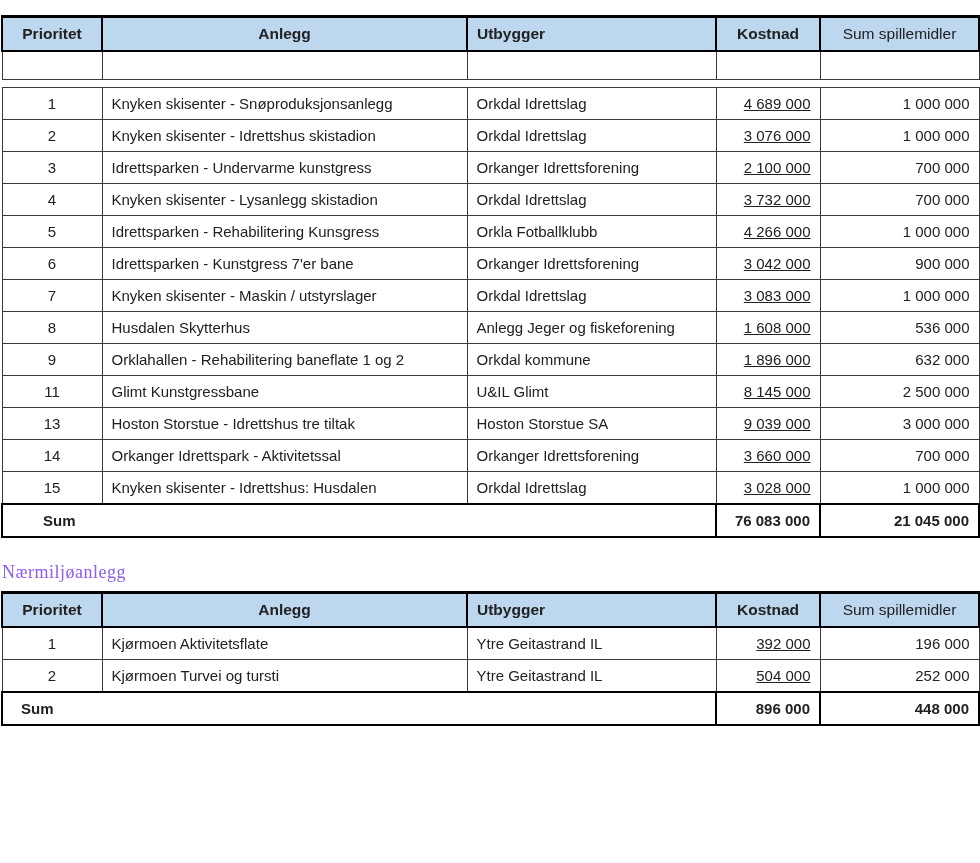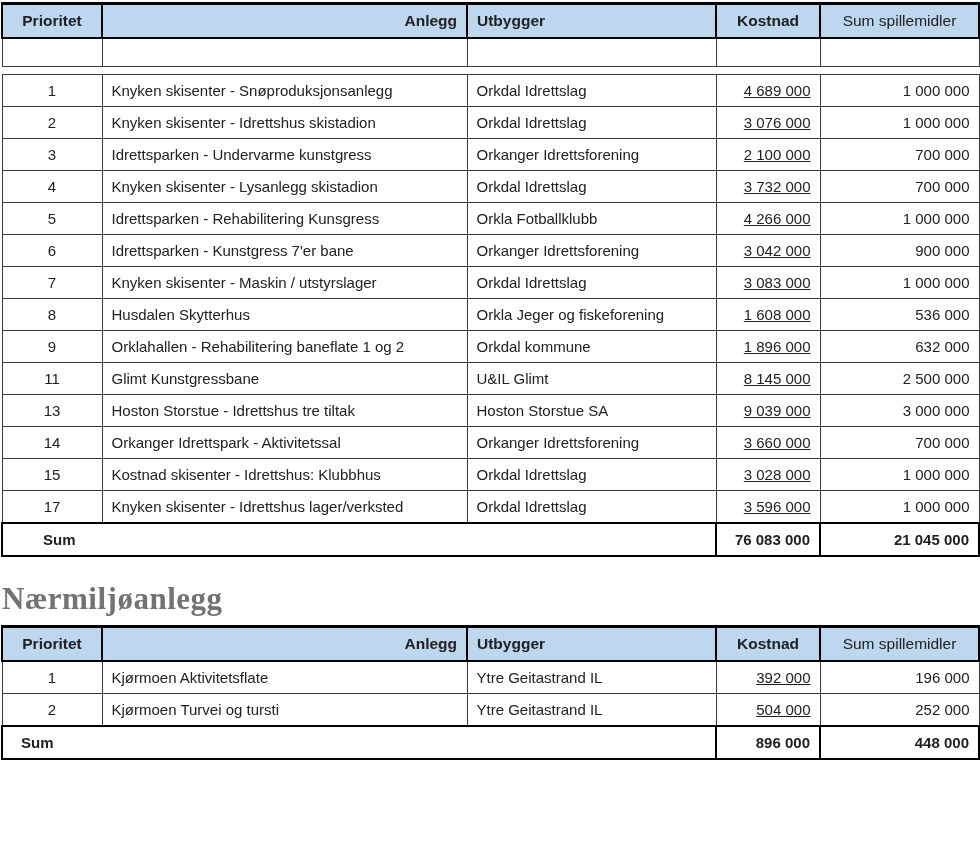--- a/index.html
+++ b/index.html
@@ -7,21 +7,21 @@
     padding: 0;
     background: #ffffff;
   }
   body {
     width: 980px;
     font-family: "Liberation Sans", sans-serif;
     color: #212121;
   }
   .doc {
     width: 864px;
-    padding-top: 2px;
+    padding-top: 15px;
     box-sizing: border-box;
   }
   table.xtable {
     border-collapse: collapse;
     table-layout: fixed;
     width: 977px;
     margin-left: 1px;
     font-size: 15px;
     color: #212121;
     border: 1px solid #000;
@@ -38,21 +38,21 @@
     border-top: 3px solid #000;
     font-weight: 700;
     font-size: 15.5px;
     height: 30px;
     padding: 1px 9px;
     box-sizing: content-box;
     white-space: nowrap;
     overflow: hidden;
   }
   th:nth-child(1) { text-align: center; }
-  th:nth-child(2) { text-align: right; }
+  th:nth-child(2) { text-align: center; }
   th:nth-child(3) { text-align: left; }
   th:nth-child(4) { text-align: center; }
   th:nth-child(5) { text-align: center; }
   th.regular { font-weight: 400; }
 
   td {
     border: 1px solid #3a3a3a;
     height: 31px;
     padding: 0 9px;
     white-space: nowrap;
@@ -73,23 +73,23 @@
   }
   tr.sumrow td.sumlabel { text-align: left; padding-left: 18px; }
   tr.sumrow td.sumlabel.pad-lg { padding-left: 40px; }
   tr.sumrow td.num { text-align: right; }
 
   .spacer-gap {
     height: 7px;
   }
   .section-title {
     font-family: "Liberation Serif", serif;
-    font-weight: 700;
-    font-size: 31px;
-    color: #737373;
+    font-weight: 400;
+    font-size: 18px;
+    color: #8b5cf6;
     margin: 24px 0 8px 2px;
     letter-spacing: 0.5px;
   }
 </style>
 </head>
 <body>
 
 <div class="doc" data-name="document-page">
 
   <table class="xtable" data-name="priority-table-header">
@@ -176,21 +176,21 @@
         <tr data-name="table-row">
           <td data-name="cell-priority">7</td>
           <td data-name="cell-facility">Knyken skisenter - Maskin / utstyrslager</td>
           <td data-name="cell-developer">Orkdal Idrettslag</td>
           <td data-name="cell-cost">3 083 000</td>
           <td data-name="cell-grants">1 000 000</td>
         </tr>
         <tr data-name="table-row">
           <td data-name="cell-priority">8</td>
           <td data-name="cell-facility">Husdalen Skytterhus</td>
-          <td data-name="cell-developer">Orkla Jeger og fiskeforening</td>
+          <td data-name="cell-developer">Anlegg Jeger og fiskeforening</td>
           <td data-name="cell-cost">1 608 000</td>
           <td data-name="cell-grants">536 000</td>
         </tr>
         <tr data-name="table-row">
           <td data-name="cell-priority">9</td>
           <td data-name="cell-facility">Orklahallen - Rehabilitering baneflate 1 og 2</td>
           <td data-name="cell-developer">Orkdal kommune</td>
           <td data-name="cell-cost">1 896 000</td>
           <td data-name="cell-grants">632 000</td>
         </tr>
@@ -210,30 +210,23 @@
         </tr>
         <tr data-name="table-row">
           <td data-name="cell-priority">14</td>
           <td data-name="cell-facility">Orkanger Idrettspark - Aktivitetssal</td>
           <td data-name="cell-developer">Orkanger Idrettsforening</td>
           <td data-name="cell-cost">3 660 000</td>
           <td data-name="cell-grants">700 000</td>
         </tr>
         <tr data-name="table-row">
           <td data-name="cell-priority">15</td>
-          <td data-name="cell-facility">Kostnad skisenter - Idrettshus: Klubbhus</td>
+          <td data-name="cell-facility">Knyken skisenter - Idrettshus: Husdalen</td>
           <td data-name="cell-developer">Orkdal Idrettslag</td>
           <td data-name="cell-cost">3 028 000</td>
-          <td data-name="cell-grants">1 000 000</td>
-        </tr>
-        <tr data-name="table-row">
-          <td data-name="cell-priority">17</td>
-          <td data-name="cell-facility">Knyken skisenter - Idrettshus lager/verksted</td>
-          <td data-name="cell-developer">Orkdal Idrettslag</td>
-          <td data-name="cell-cost">3 596 000</td>
           <td data-name="cell-grants">1 000 000</td>
         </tr>
         <tr class="sumrow" data-name="sum-row">
           <td colspan="3" class="sumlabel pad-lg" data-name="sum-label">Sum</td>
           <td class="num" data-name="sum-cost">76 083 000</td>
           <td class="num" data-name="sum-grants">21 045 000</td>
         </tr>
       </tbody>
   </table>
 

